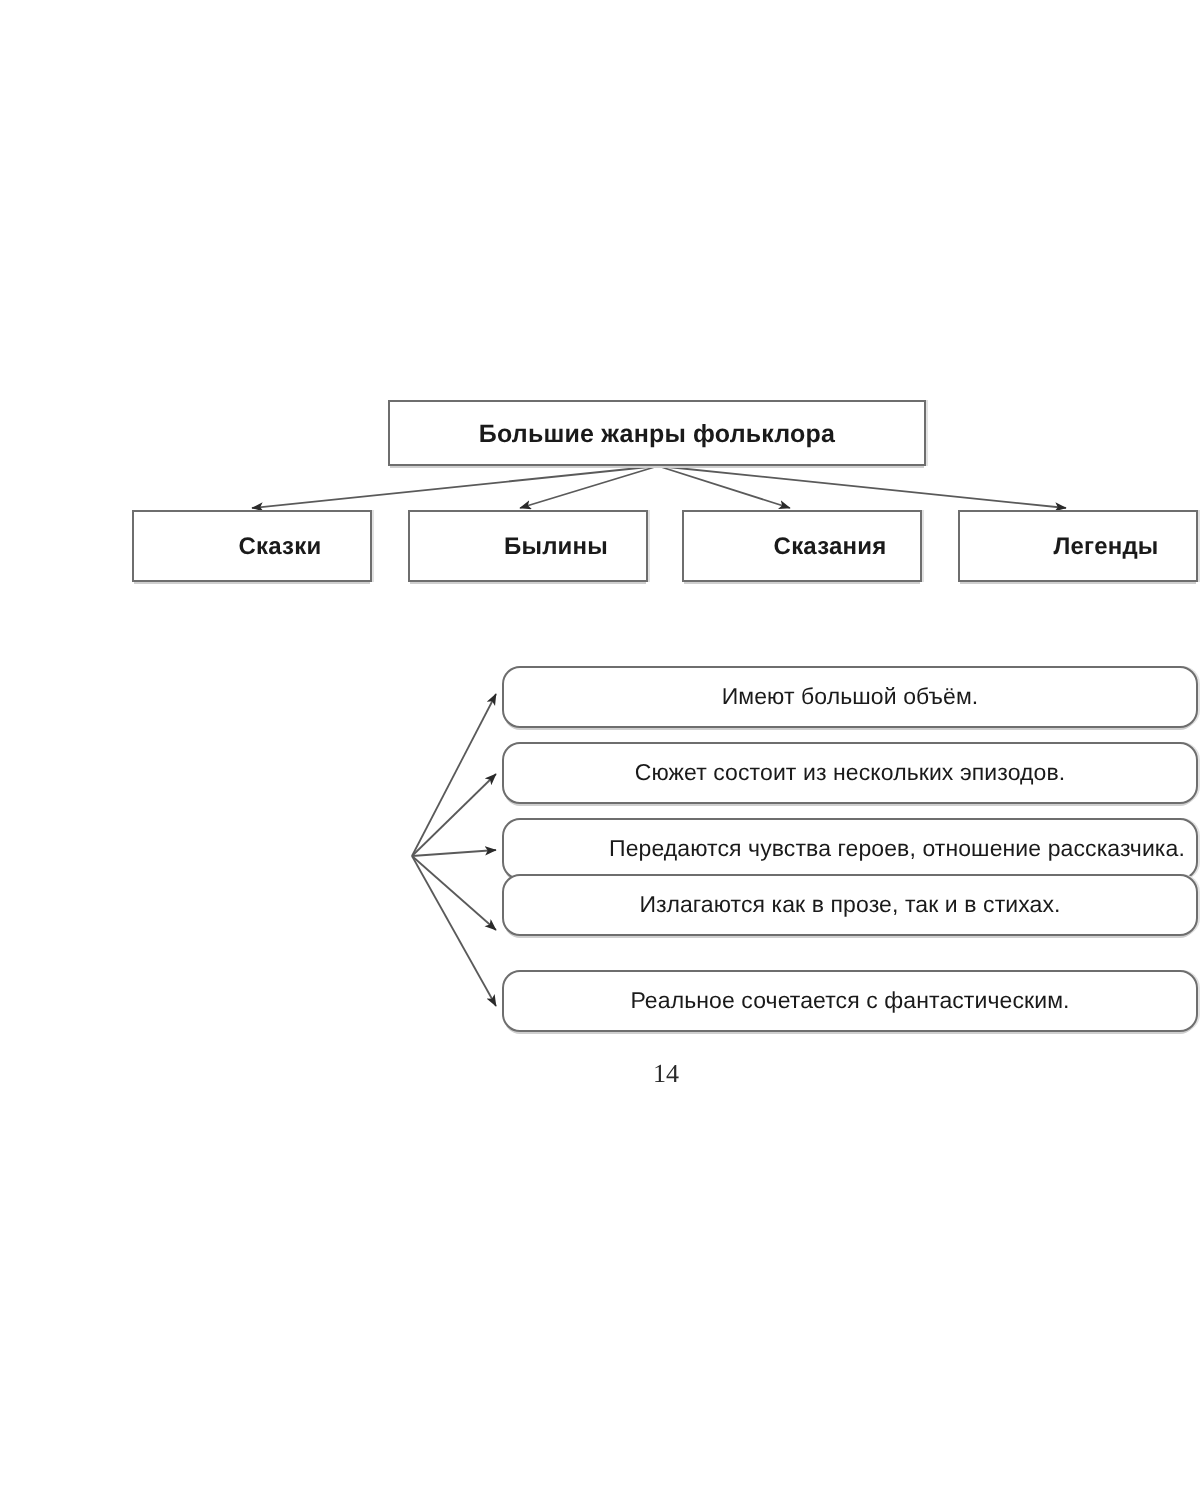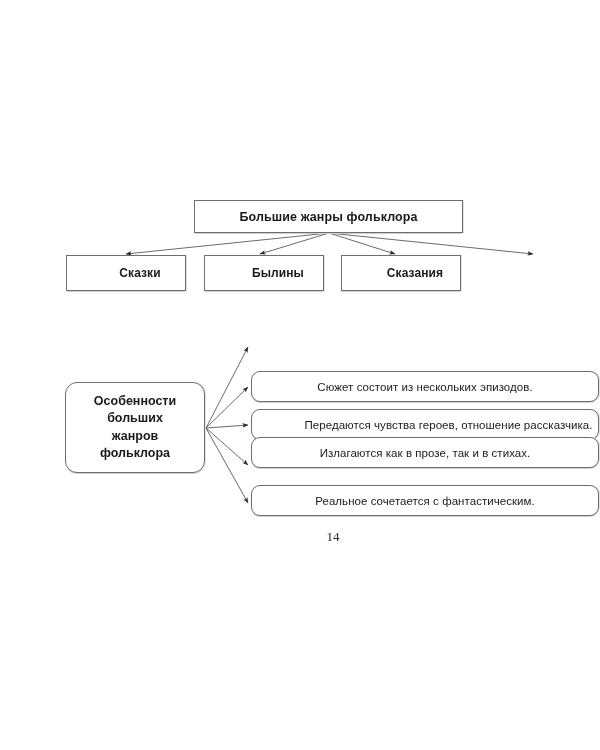--- a/index.html
+++ b/index.html
@@ -139,28 +139,28 @@
 
   <div class="node node-genre genre-0">
     <span>Сказки</span>
   </div>
   <div class="node node-genre genre-2">
     <span>Сказания</span>
   </div>
   <div class="node node-genre genre-1">
     <span>Былины</span>
   </div>
-
-  <div class="node node-topic">
-    <span>Особенности</span>
-    <span>больших</span>
-    <span>жанров</span>
-    <span>фольклора</span>
+  <div class="node node-genre genre-3">
+    <span>Легенды</span>
   </div>
 
+
+  <div class="node node-feature feat-0">
+    <span>Имеют большой объём.</span>
+  </div>
   <div class="node node-feature feat-1">
     <span>Сюжет состоит из нескольких эпизодов.</span>
   </div>
   <div class="node node-feature feat-2">
     <span>Передаются чувства героев, отношение рассказчика.</span>
   </div>
   <div class="node node-feature feat-3">
     <span>Излагаются как в прозе, так и в стихах.</span>
   </div>
   <div class="node node-feature feat-4">

